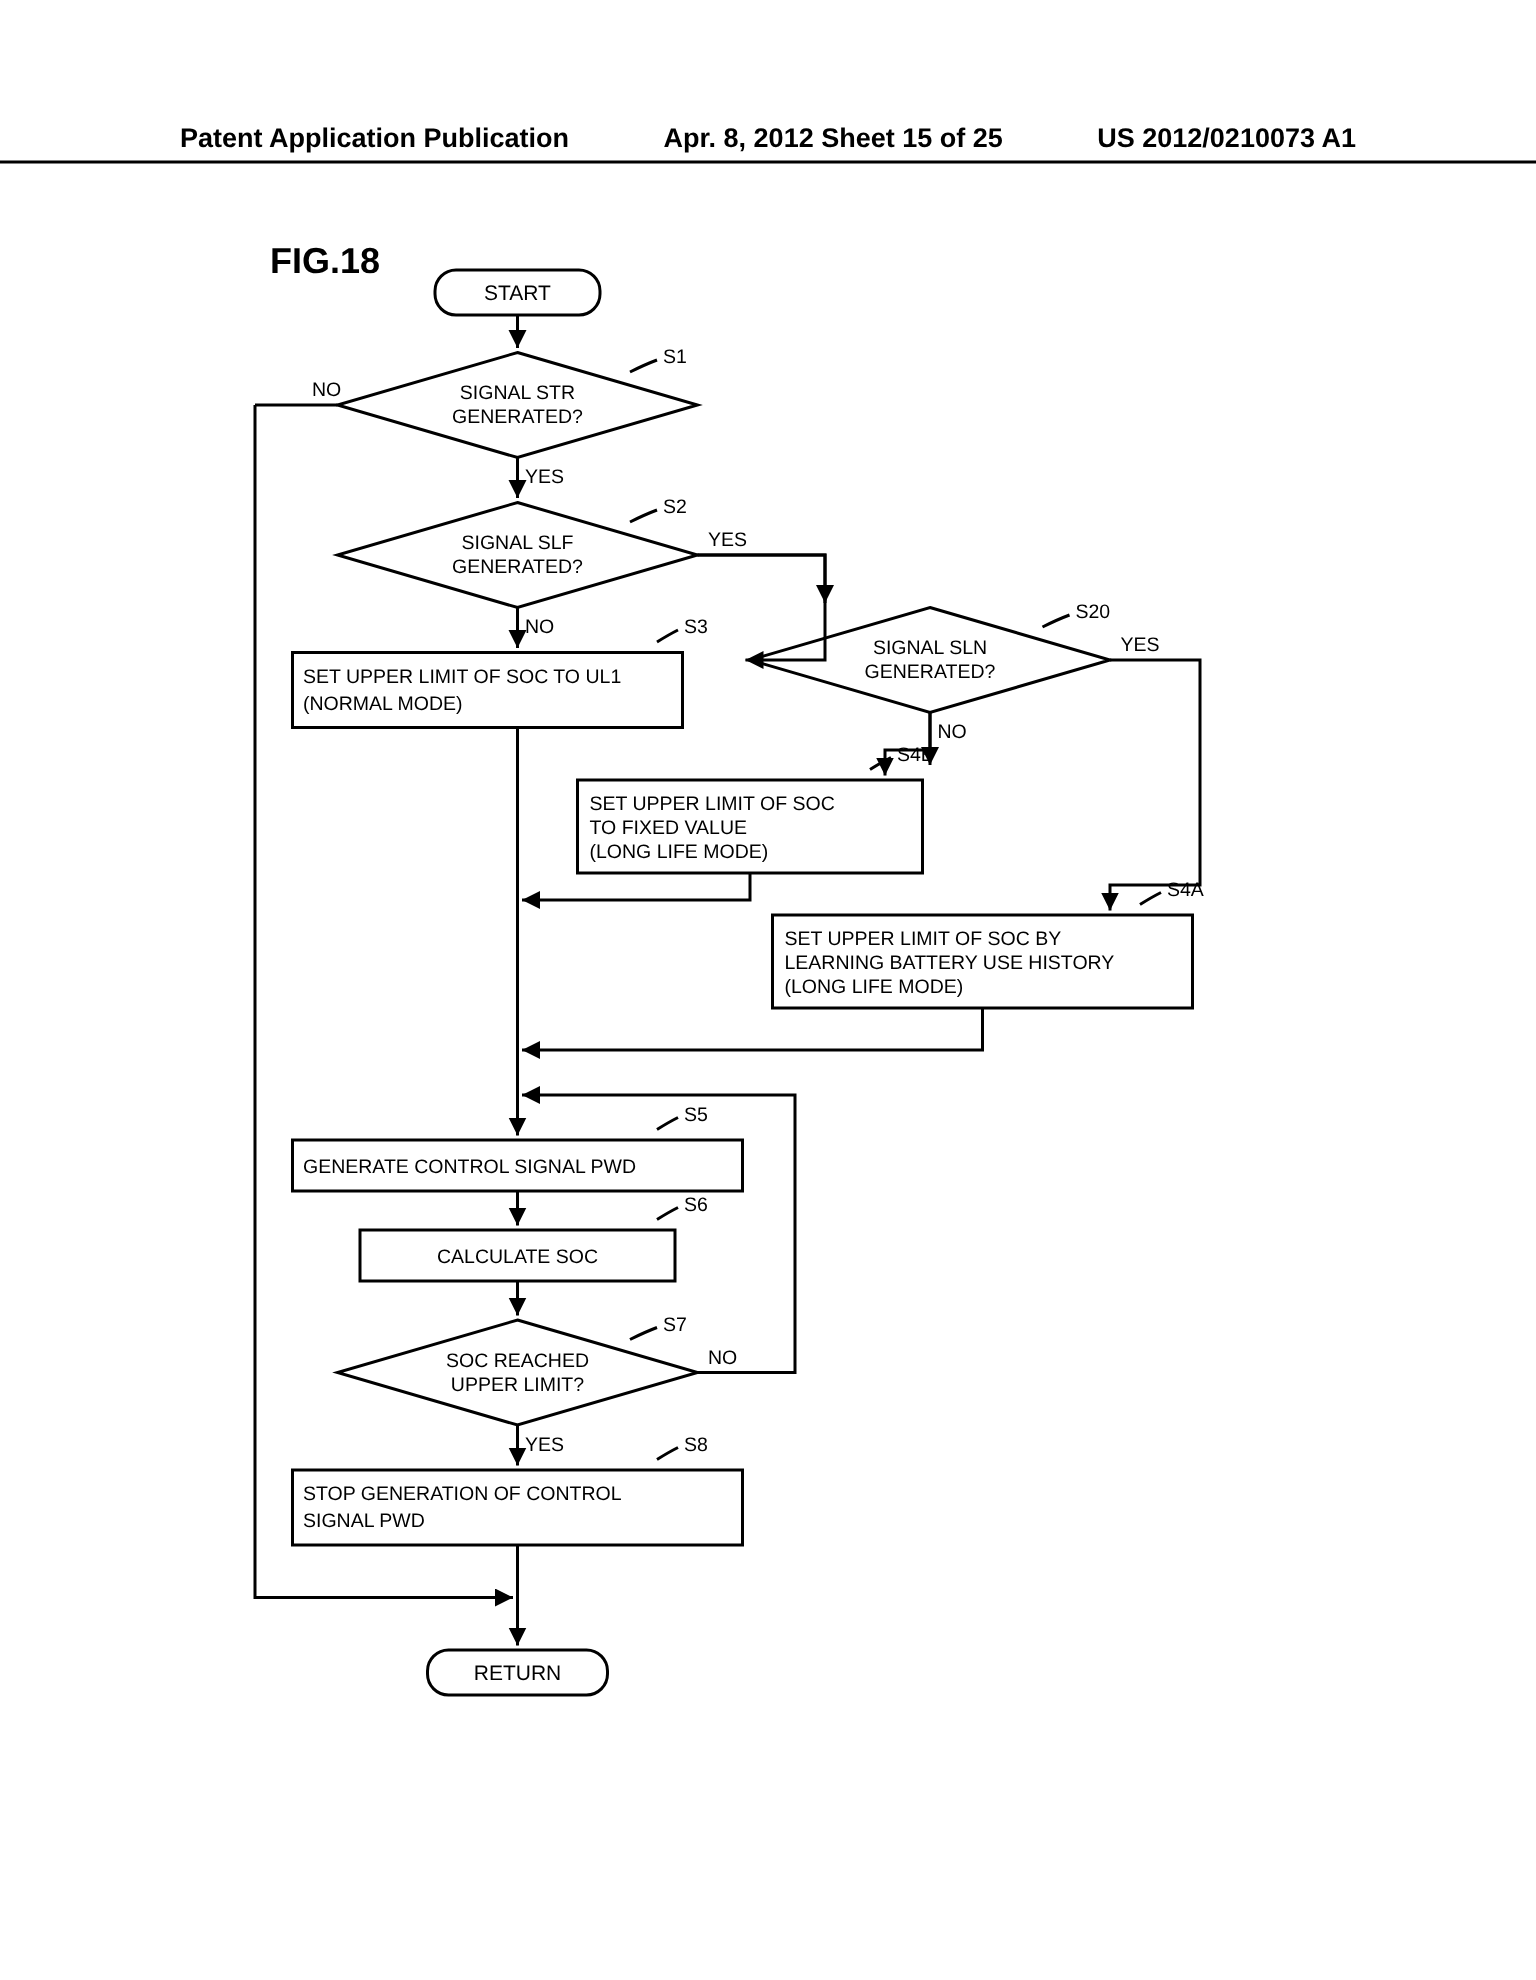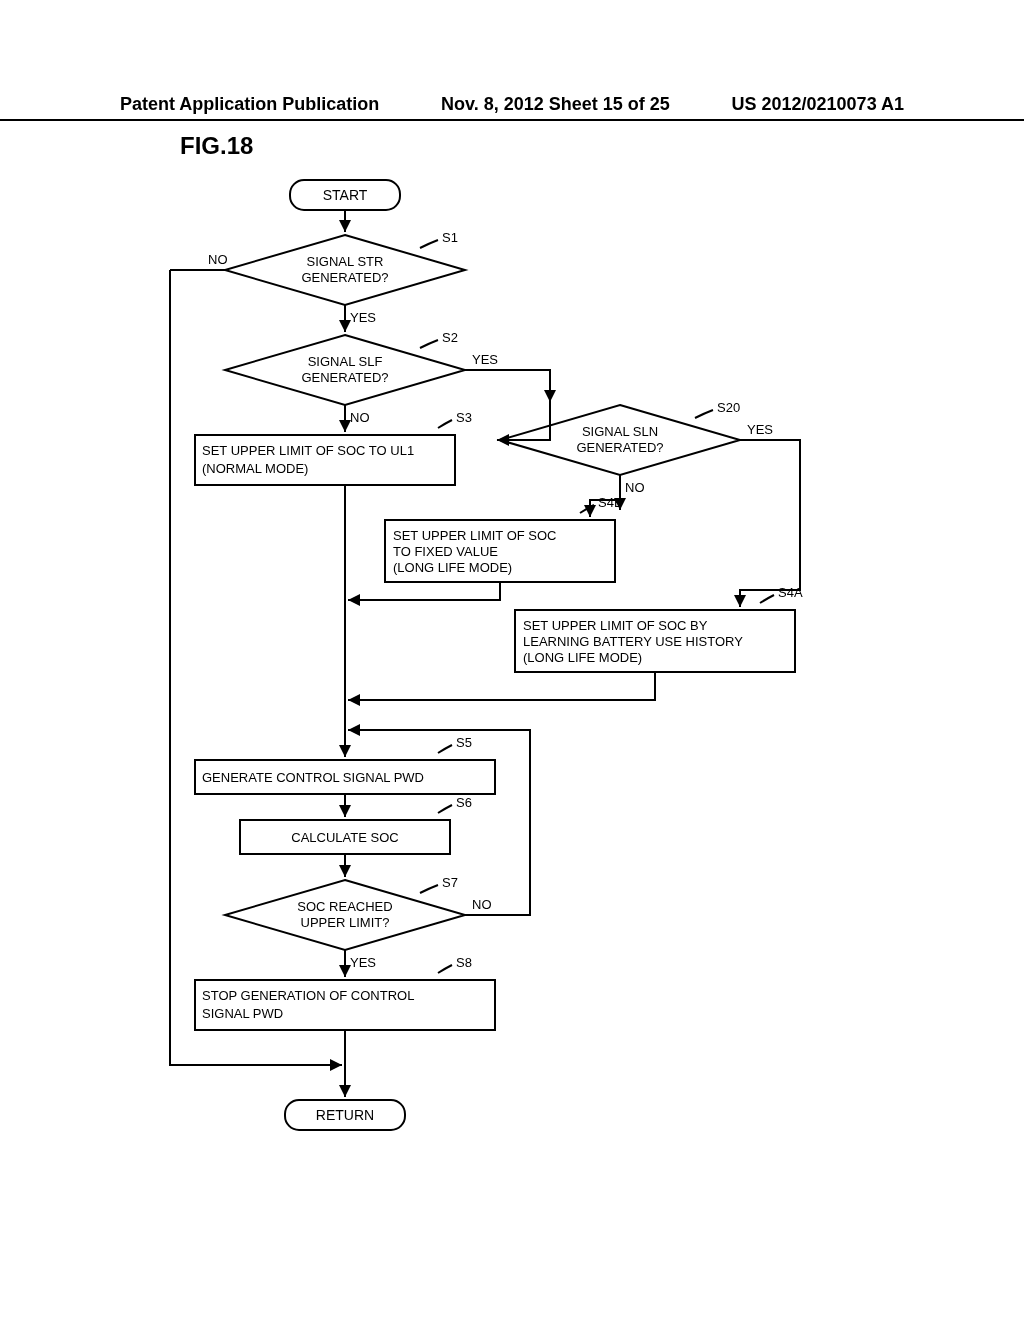--- a/index.html
+++ b/index.html
@@ -22,27 +22,26 @@
     width: 1024px;
     border-bottom: 2px solid #000;
     padding-bottom: 4px;
   }
   .header-row {
     display: flex;
     justify-content: space-between;
     font-size: 18px;
     font-weight: bold;
     padding: 0 120px 0 120px;
-    margin-top: 12px;
   }
   .fig-label {
     position: absolute;
     font-size: 24px;
     font-weight: bold;
-    top: 132px;
+    top: 161px;
     left: 180px;
   }
   svg.flowchart {
     position: absolute;
     top: 170px;
     left: 120px;
   }
   .terminator {
     stroke: #000;
     stroke-width: 2;
@@ -76,21 +75,21 @@
   .lbl { font-size: 13px; }
 </style>
 </head>
 <body>
 
 <div class="page">
 
   <div class="header">
     <div class="header-row">
       <span>Patent Application Publication</span>
-      <span>Nov. 8, 2012  Sheet 15 of 25</span>
+      <span>Apr. 8, 2012  Sheet 15 of 25</span>
       <span>US 2012/0210073 A1</span>
     </div>
   </div>
 
   <div class="fig-label">FIG.18</div>
 
   <svg class="flowchart" width="800" height="1100">
     <defs>
       <marker id="arrow" markerWidth="8" markerHeight="8" refX="6" refY="3" orient="auto">
         <path d="M0,0 L6,3 L0,6 Z" class="arrowhead"></path>

